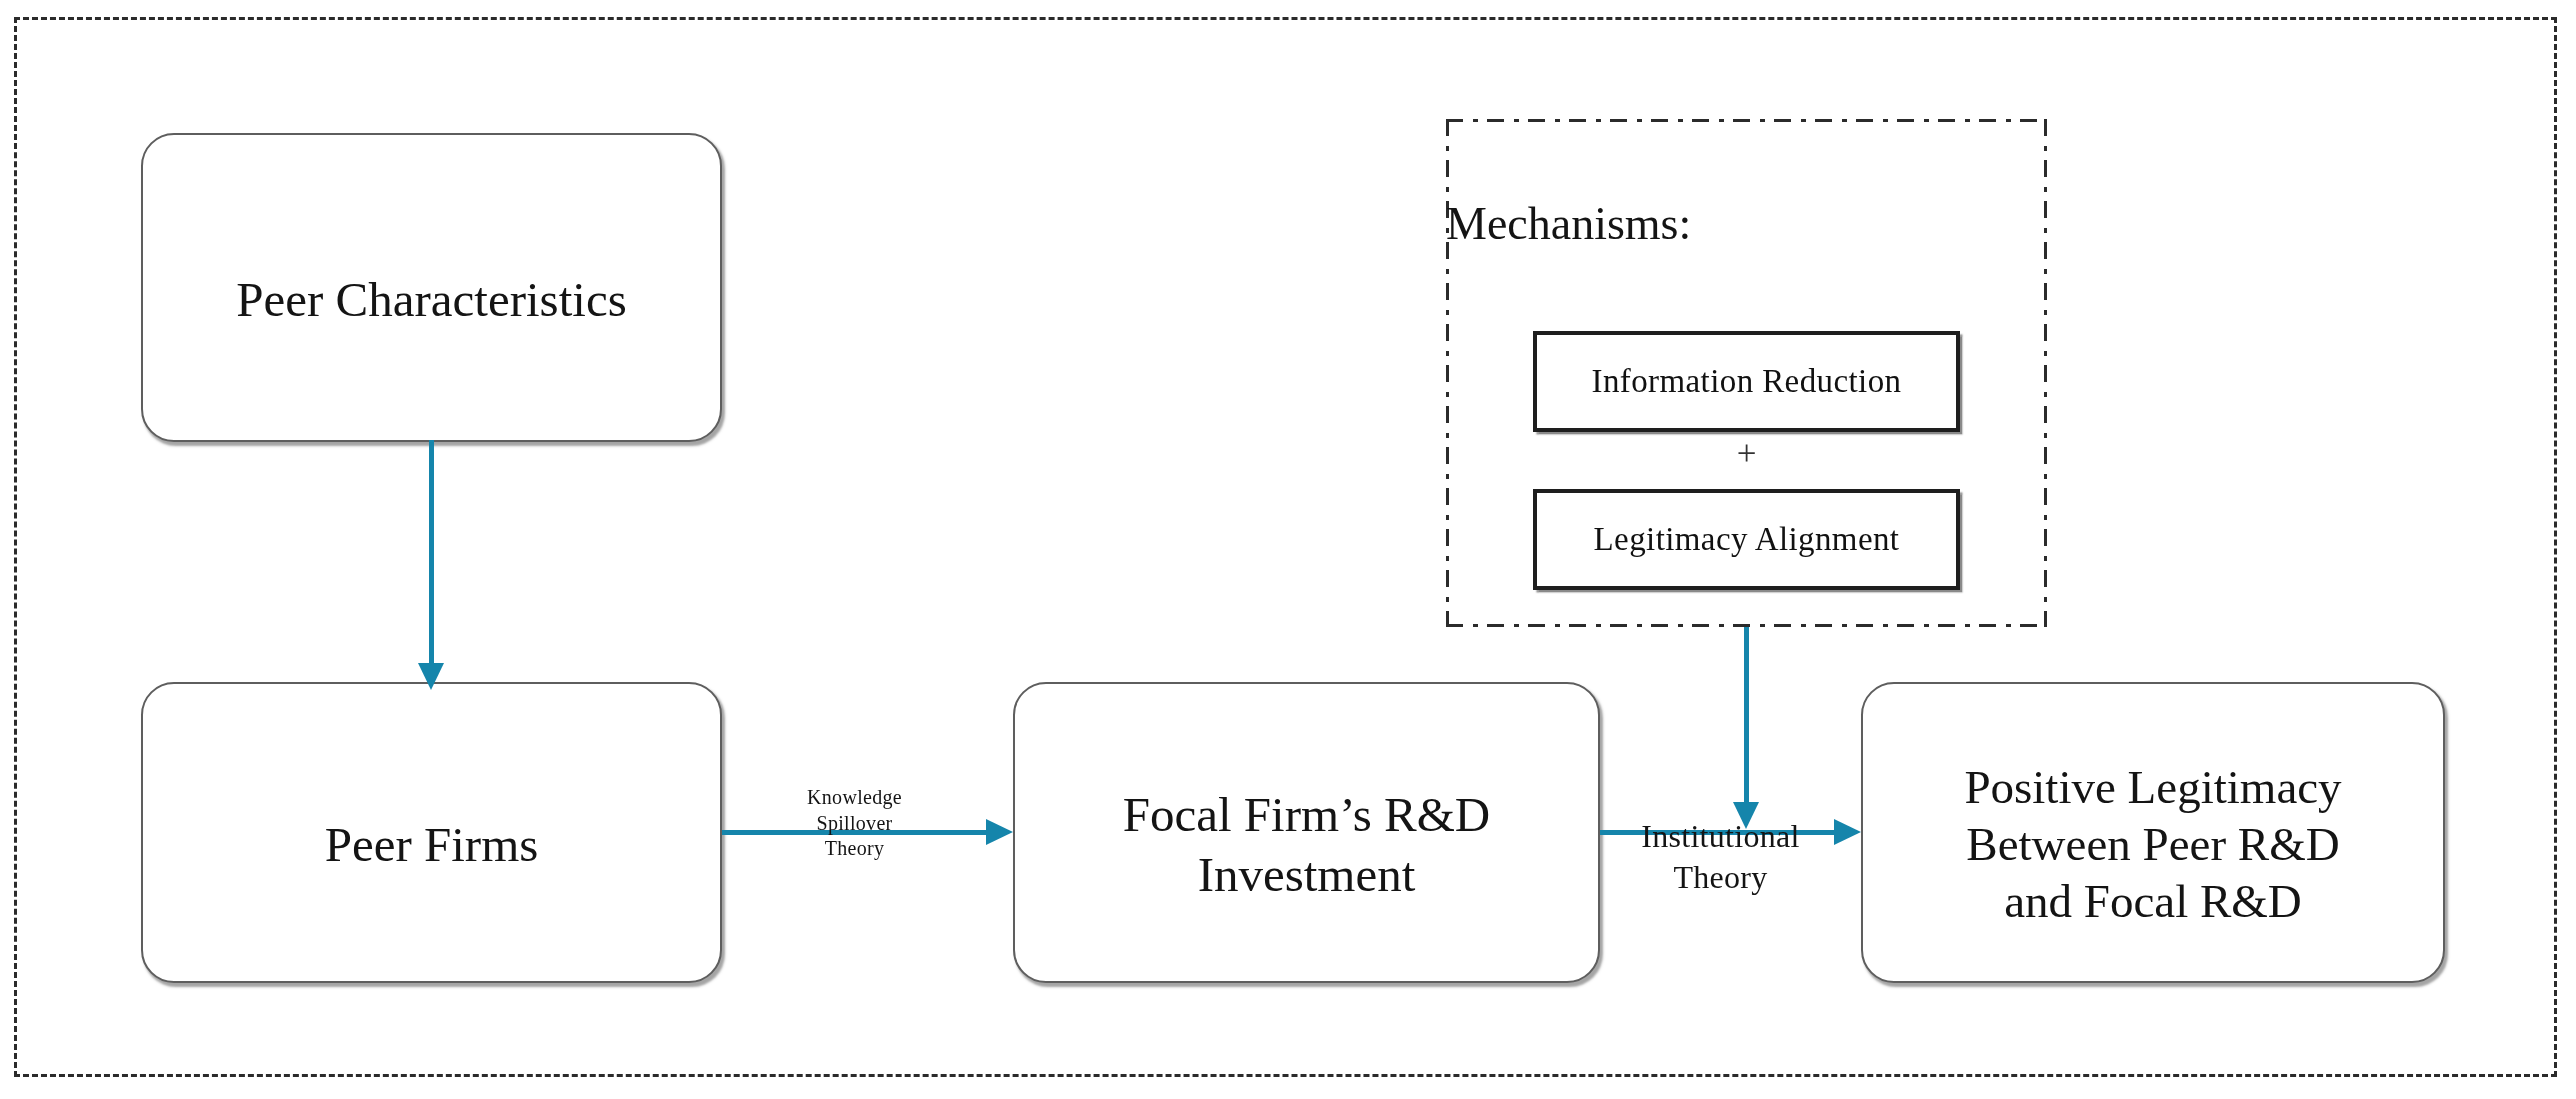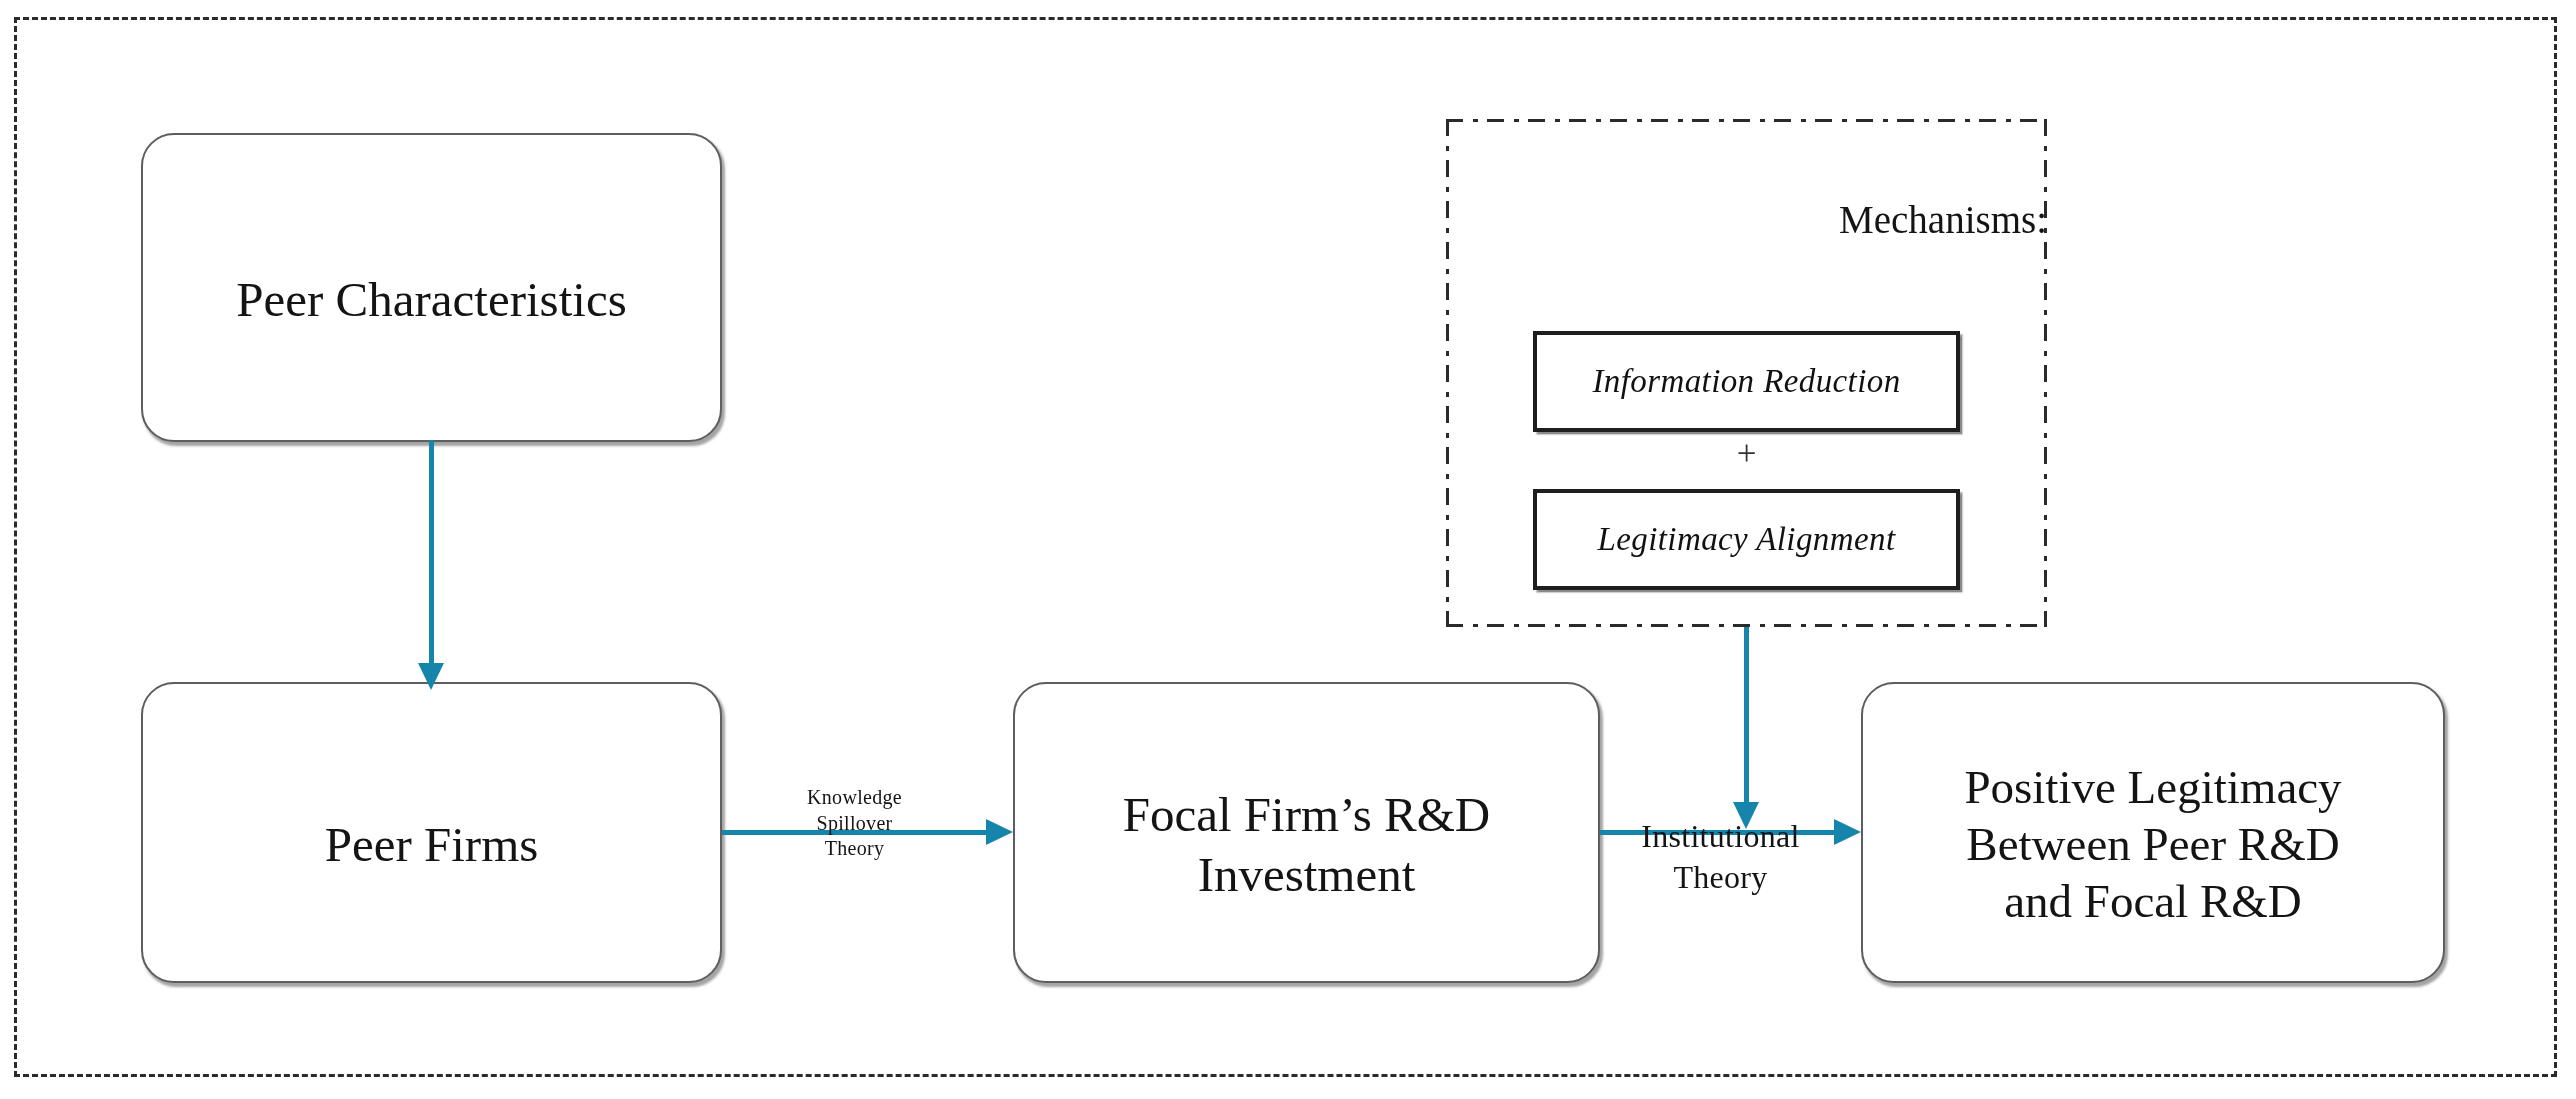--- a/index.html
+++ b/index.html
@@ -84,41 +84,40 @@
         #2b2b2b 27px, #2b2b2b 32px,
         transparent 32px, transparent 41px);
   }
   #mech-edge-left { left: 0; }
   #mech-edge-right { right: 0; }
 
   #mechanisms-title {
     position: absolute;
     left: 0; top: 78px;
     width: 100%;
-    text-align: right;
-    font-size: 39px;
+    text-align: left;
+    font-size: 46px;
     color: #141414;
   }
 
   .mech-item {
     position: absolute;
     left: 87px;
     width: 427px;
     height: 101px;
     box-sizing: border-box;
     background: #ffffff;
     border: 4px solid #1e1e1e;
     box-shadow: 3.2px 3.2px 1.6px rgba(60,60,60,0.6);
     display: flex;
     align-items: center;
     justify-content: center;
     font-size: 33px;
     letter-spacing: 0.4px;
     color: #111111;
-    font-style: italic;
   }
   #mech-item-1 { top: 212px; }
   #mech-item-2 { top: 370px; }
 
   #mech-plus {
     position: absolute;
     left: 87px; top: 315px;
     width: 427px;
     text-align: center;
     font-size: 35px;

